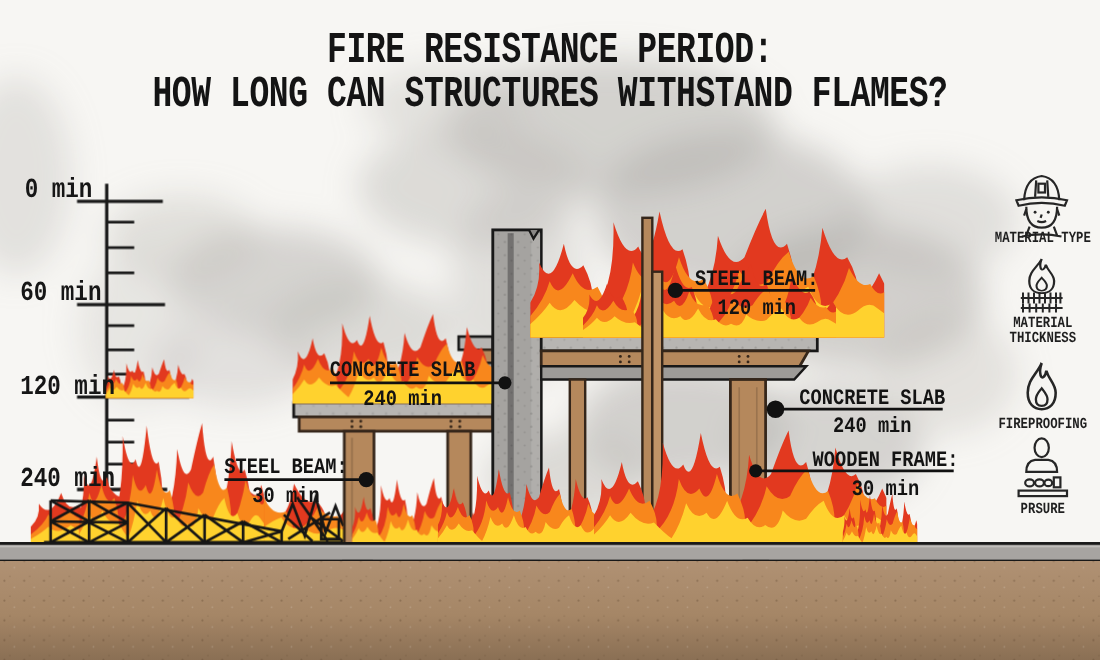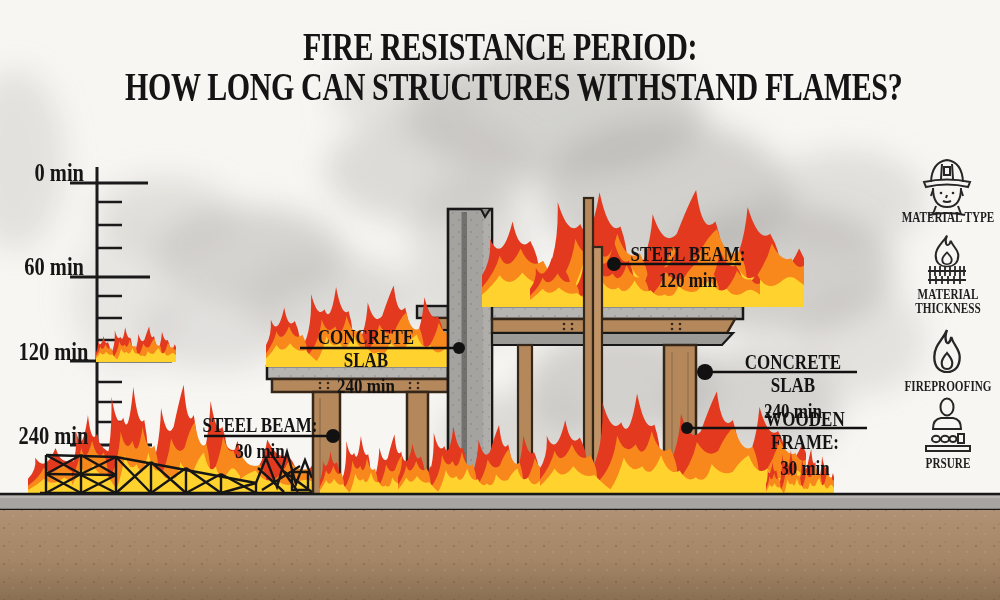--- a/index.html
+++ b/index.html
@@ -1,17 +1,17 @@
 <!DOCTYPE html>
 <html><head>
 <meta charset="utf-8">
 <style>
   html,body{margin:0;padding:0;background:#ffffff;}
   .stage{position:relative;width:1000px;height:600px;overflow:hidden;background:#fde047;
-         font-family:Liberation Serif, serif;}
+         font-family:Liberation Mono, monospace;}
   .stage svg.scene{position:absolute;left:0;top:0;}
   .txt{position:absolute;color:#161616;font-weight:700;white-space:nowrap;line-height:1.05;}
   .title-line{left:0;width:1000px;text-align:center;font-size:40px;font-weight:800;
               letter-spacing:-0.5px;transform:scaleX(0.75);transform-origin:500px center;color:#141414;}
   .tick-label{width:80px;text-align:right;font-size:25px;transform:scaleX(0.82);
               transform-origin:right center;}
   .anno{position:absolute;text-align:center;transform:scaleX(0.85);transform-origin:center top;}
   .anno .l1{font-size:20px;font-weight:800;color:#131313;}
   .anno .l2{font-size:20px;font-weight:800;color:#131313;margin-top:3px;}
   .legend-label{width:140px;text-align:center;font-size:14px;transform:scaleX(0.8);

